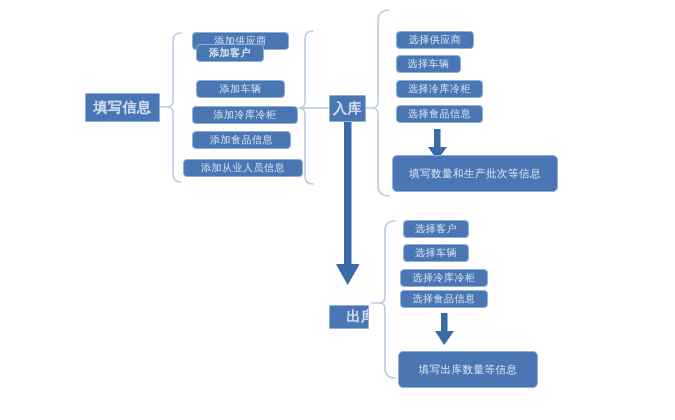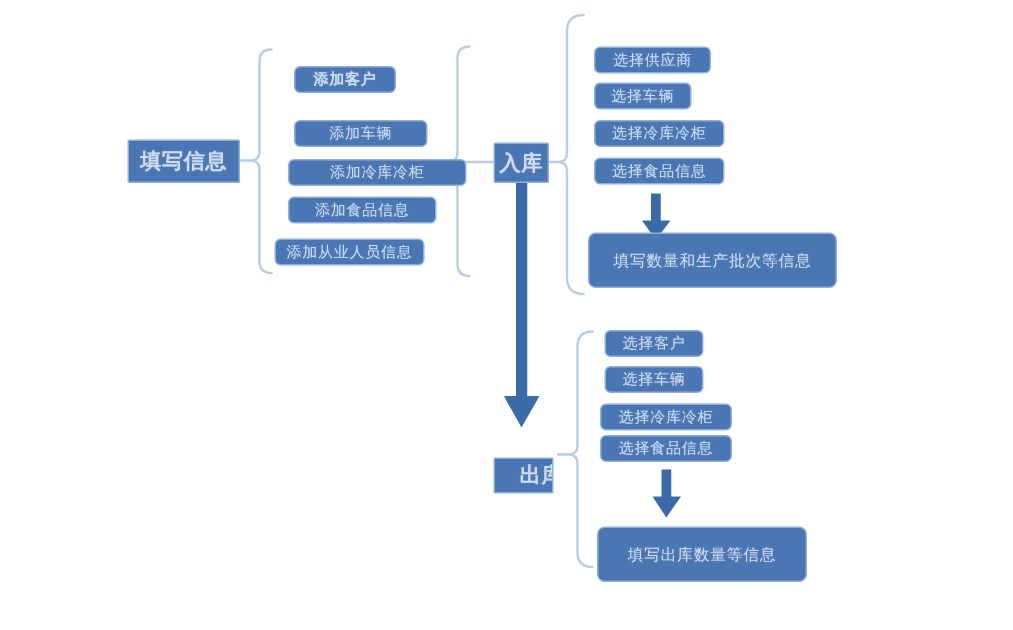--- a/index.html
+++ b/index.html
@@ -120,33 +120,36 @@
     <g>
       <rect x="441" y="313" width="6.5" height="23" fill="#3b6aa8"></rect>
       <polygon points="435,331 454,331 444.2,345" fill="#3b6aa8"></polygon>
     </g>
   </svg>
 
   <div class="node hub" style="left:85px; top:93px; width:75px; height:29px;">
     <span>填写信息</span>
   </div>
 
+  <div class="node small" style="left:192px; top:32px; width:97px;">
+    <span>添加供应商</span>
+  </div>
   <div class="node small" style="left:196px; top:44px; width:68px;font-weight:bold;">
     <span>添加客户</span>
   </div>
   <div class="node small" style="left:196px; top:80px; width:89px;">
     <span>添加车辆</span>
   </div>
-  <div class="node small" style="left:192px; top:106px; width:119px;">
+  <div class="node small" style="left:192px; top:106px; width:106px;">
     <span>添加冷库冷柜</span>
   </div>
   <div class="node small" style="left:192px; top:131px; width:99px;">
     <span>添加食品信息</span>
   </div>
-  <div class="node small" style="left:183px; top:159px; width:100px;">
+  <div class="node small" style="left:183px; top:159px; width:120px;">
     <span>添加从业人员信息</span>
   </div>
 
   <div class="node hub" style="left:329px; top:95px; width:37px; height:27px;">
     <span>入库</span>
   </div>
 
   <div class="node small" style="left:396px; top:31px; width:78px;">
     <span>选择供应商</span>
   </div>

